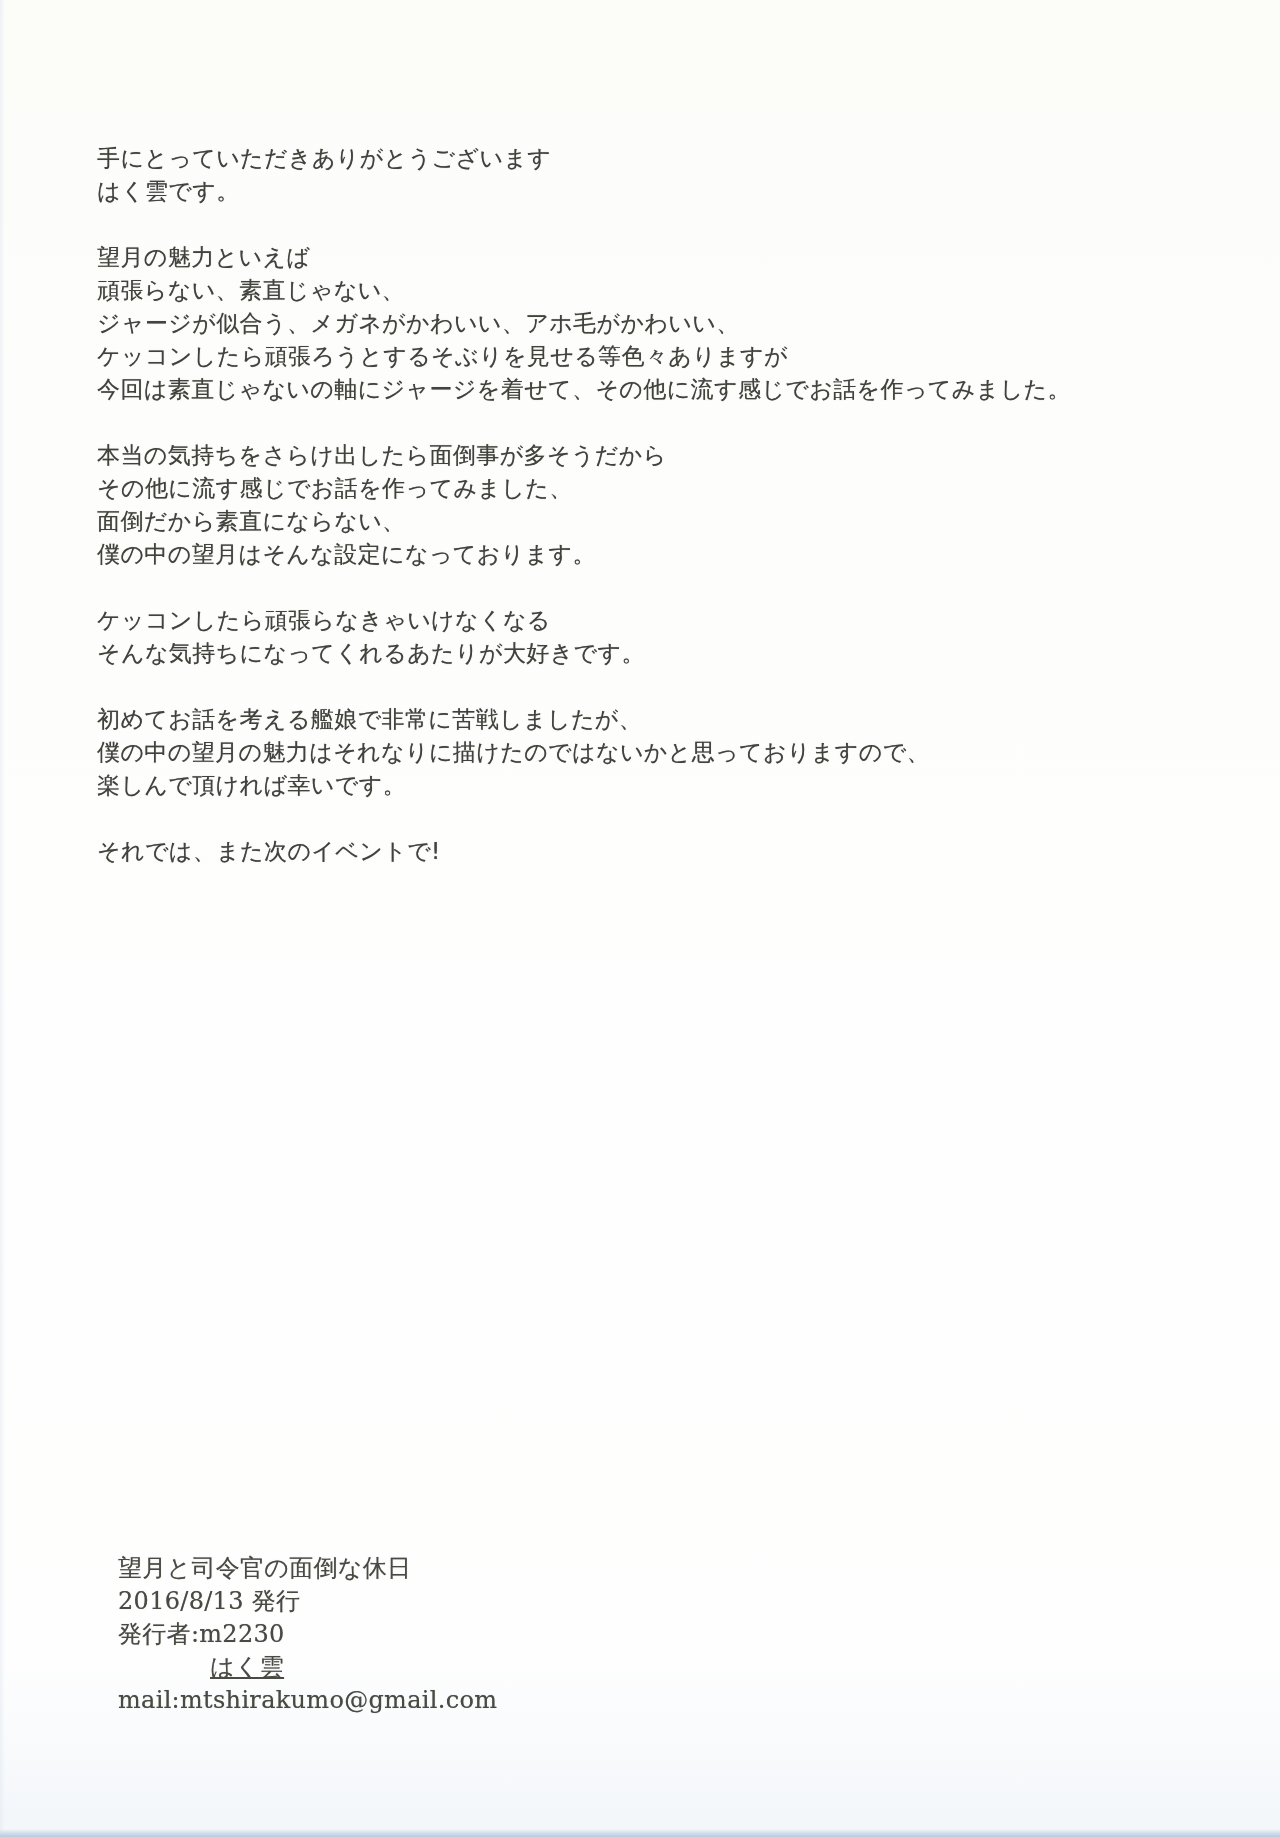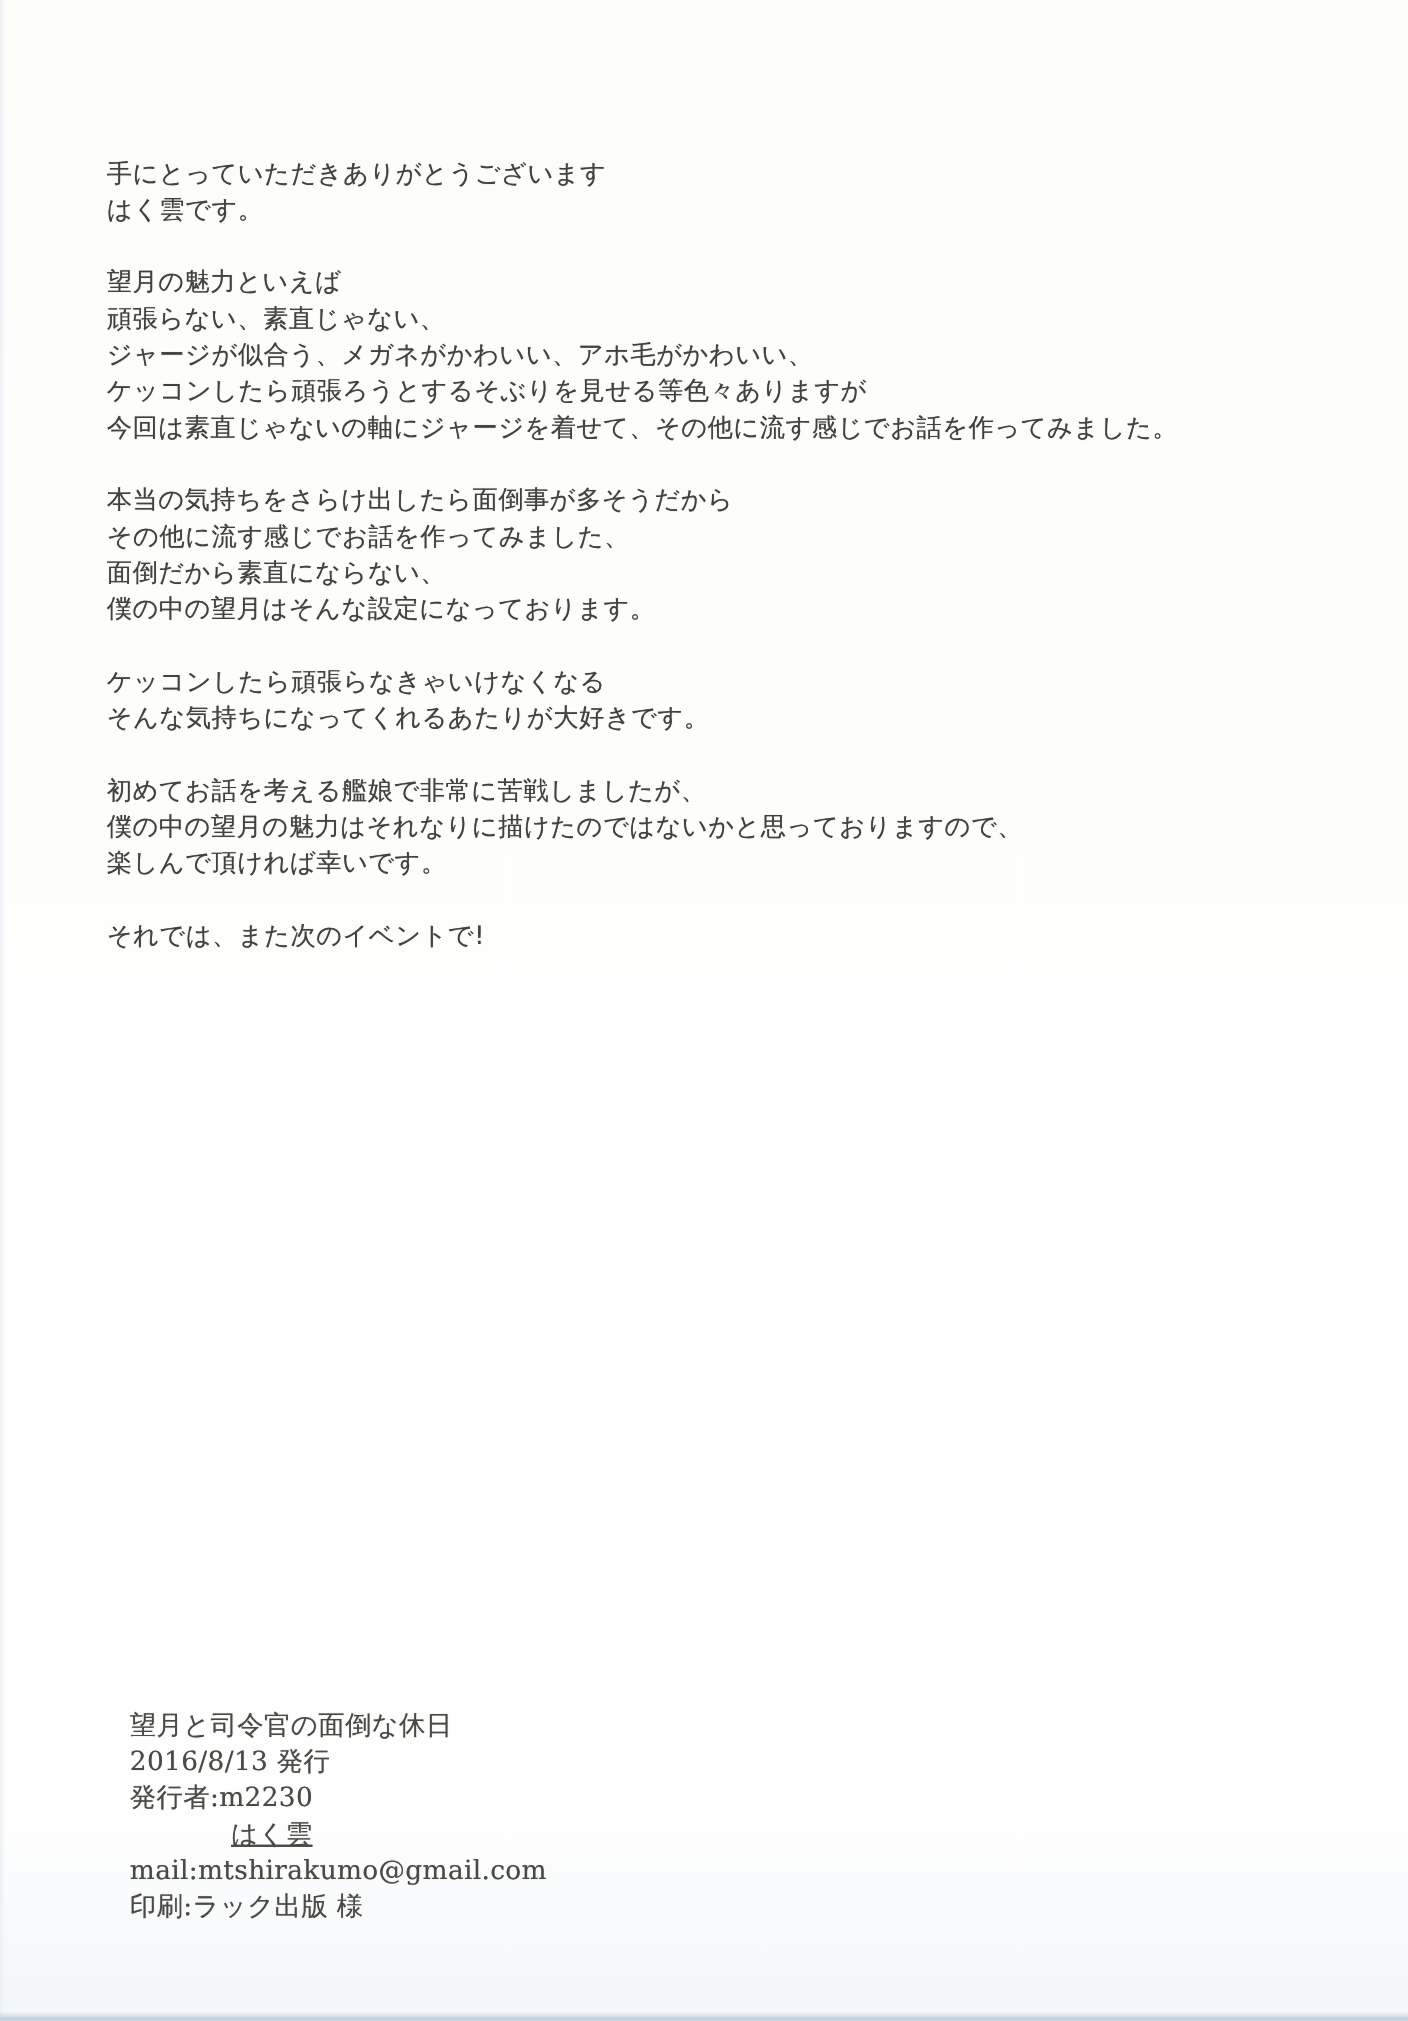--- a/index.html
+++ b/index.html
@@ -112,17 +112,16 @@
       <div class="line">それでは、また次のイベントで!</div>
     </div>
   </div>
 
   <div class="colophon">
     <div class="line">望月と司令官の面倒な休日</div>
     <div class="line">2016/8/13 発行</div>
     <div class="line">発行者:m2230</div>
     <div class="line indent">はく雲</div>
     <div class="line">mail:mtshirakumo@gmail.com</div>
-    <div class="line">印刷:ラック出版 様</div>
   </div>
 
   <div class="scan-edge-bottom"></div>
 </div>
 
 </body></html>

